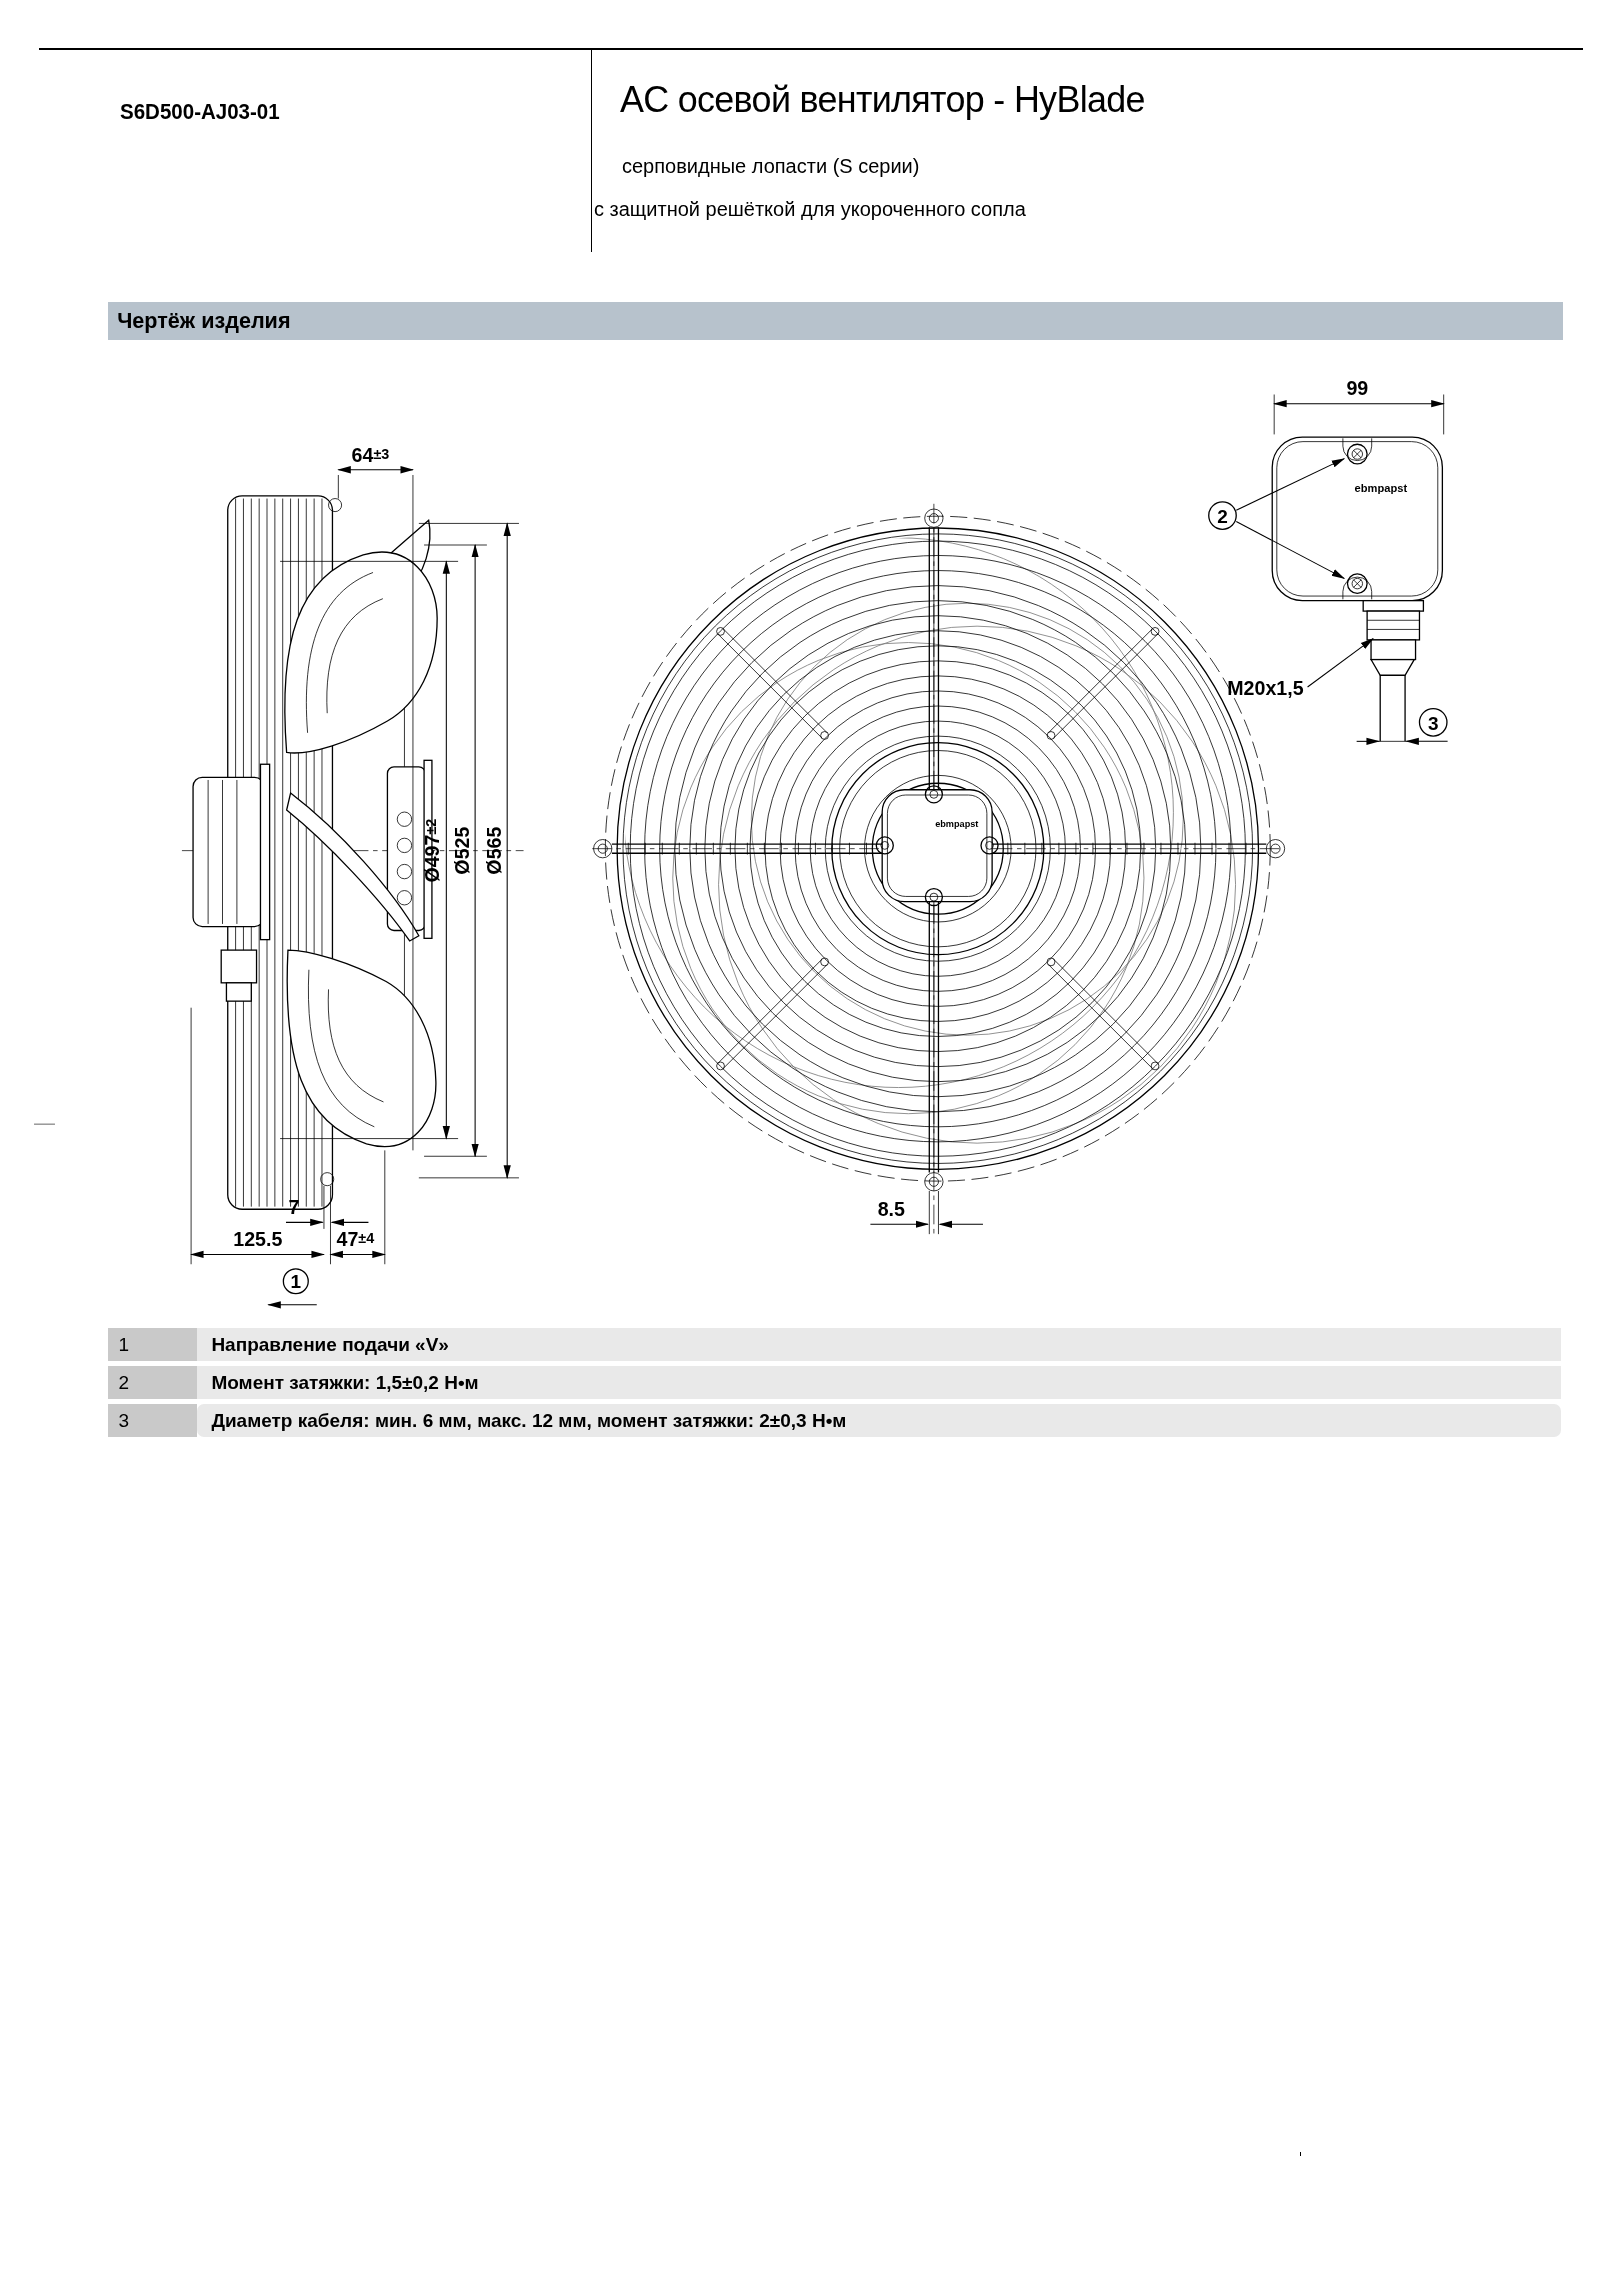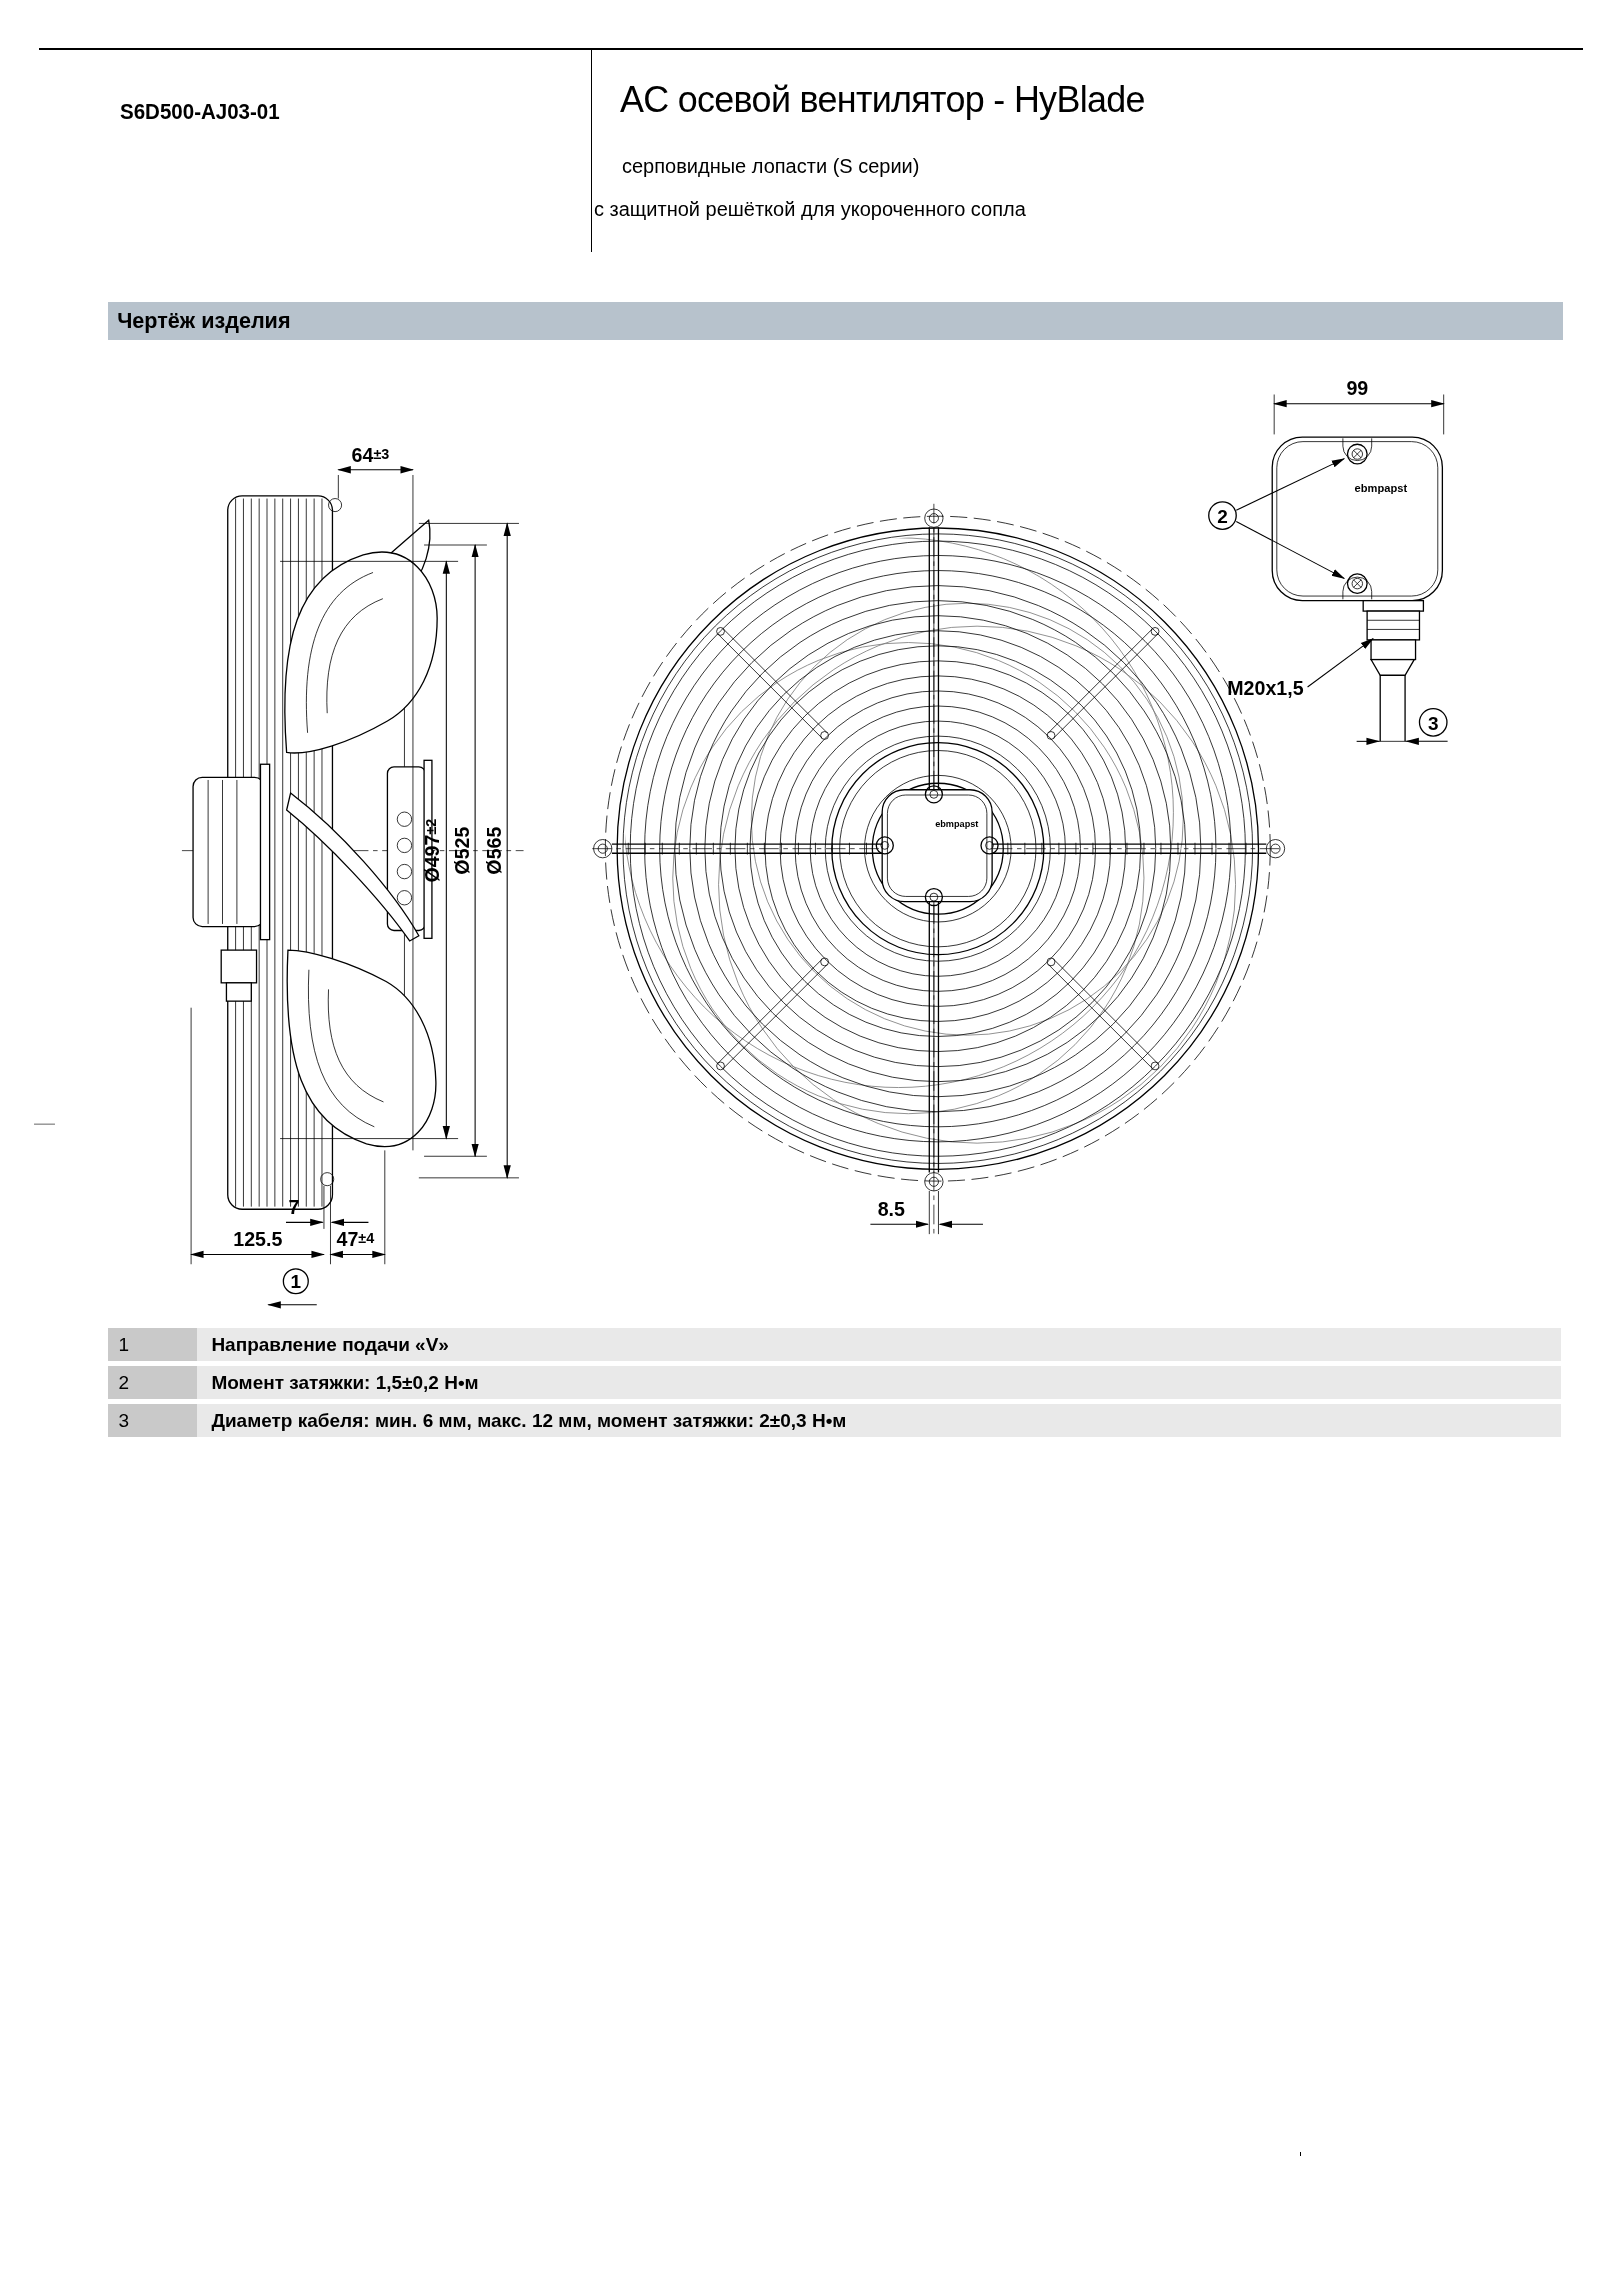--- a/index.html
+++ b/index.html
@@ -350,21 +350,21 @@
   <div class="note-row" style="top:1328px;">
     <div class="note-num cell-num" style="background: rgb(201, 201, 201);">1</div>
     <div class="note-desc cell-desc" style="background: rgb(233, 233, 233);">Направление подачи «V»</div>
   </div>
   <div class="note-row" style="top:1366px;">
     <div class="note-num cell-num" style="background: rgb(201, 201, 201);">2</div>
     <div class="note-desc cell-desc" style="background: rgb(233, 233, 233);">Момент затяжки: 1,5±0,2 Н•м</div>
   </div>
   <div class="note-row" style="top:1404px;">
     <div class="note-num cell-num" style="background: rgb(201, 201, 201);">3</div>
-    <div class="note-desc cell-desc" style="background: rgb(233, 233, 233);">Диаметр кабеля: мин. 6 мм, макс. 12 мм, момент затяжки: 2±0,3 Н•м</div>
+    <div class="note-desc cell-desc" style="background: rgb(233, 233, 233); border-radius: 7px;">Диаметр кабеля: мин. 6 мм, макс. 12 мм, момент затяжки: 2±0,3 Н•м</div>
   </div>
 
   <div class="abs badge">
     <div class="gt"><span>GREEN</span><br><span>TECH</span></div>
     <div class="chk">✓</div>
   </div>
   <div class="abs logosep"></div>
   <div class="abs logo"><span id="logo-black">ebm</span><span id="logo-blue" style="color: rgb(27, 117, 188);">papst</span></div>
   <div class="abs rule2"></div>
 

